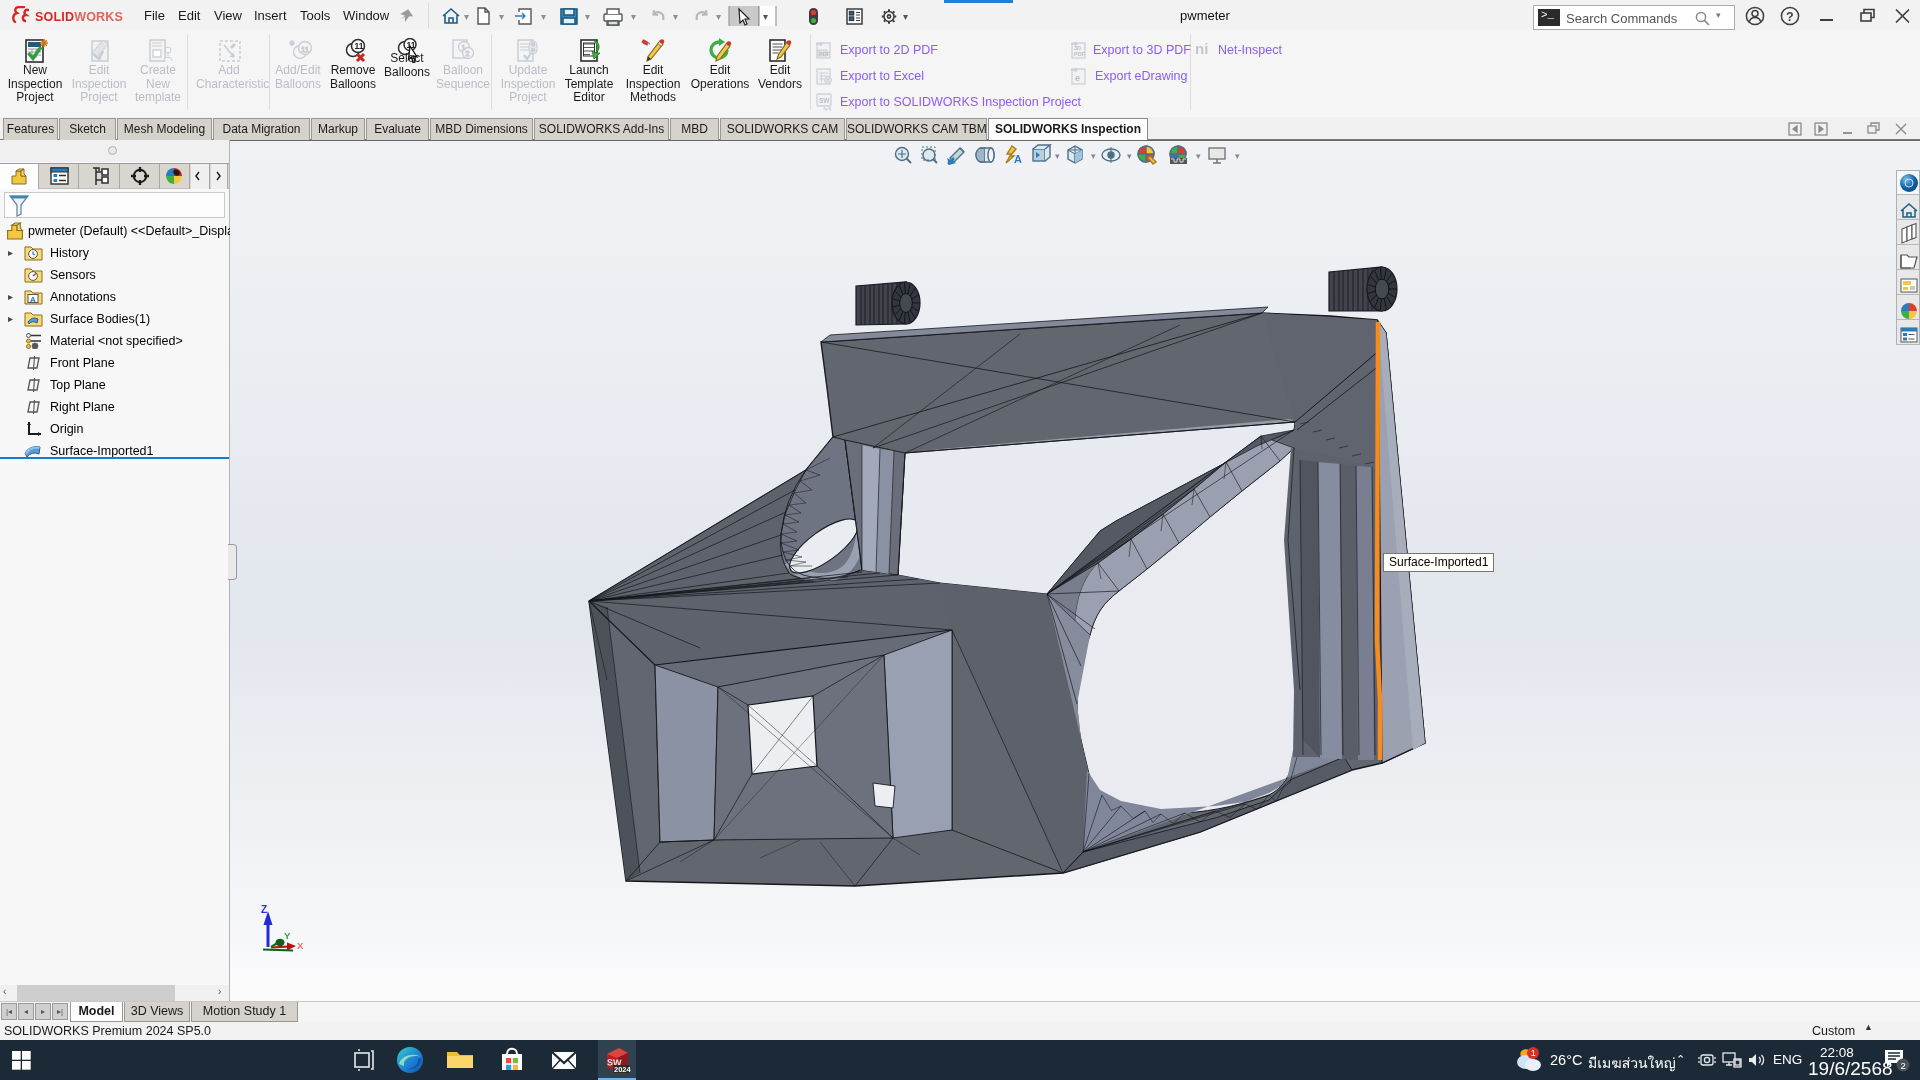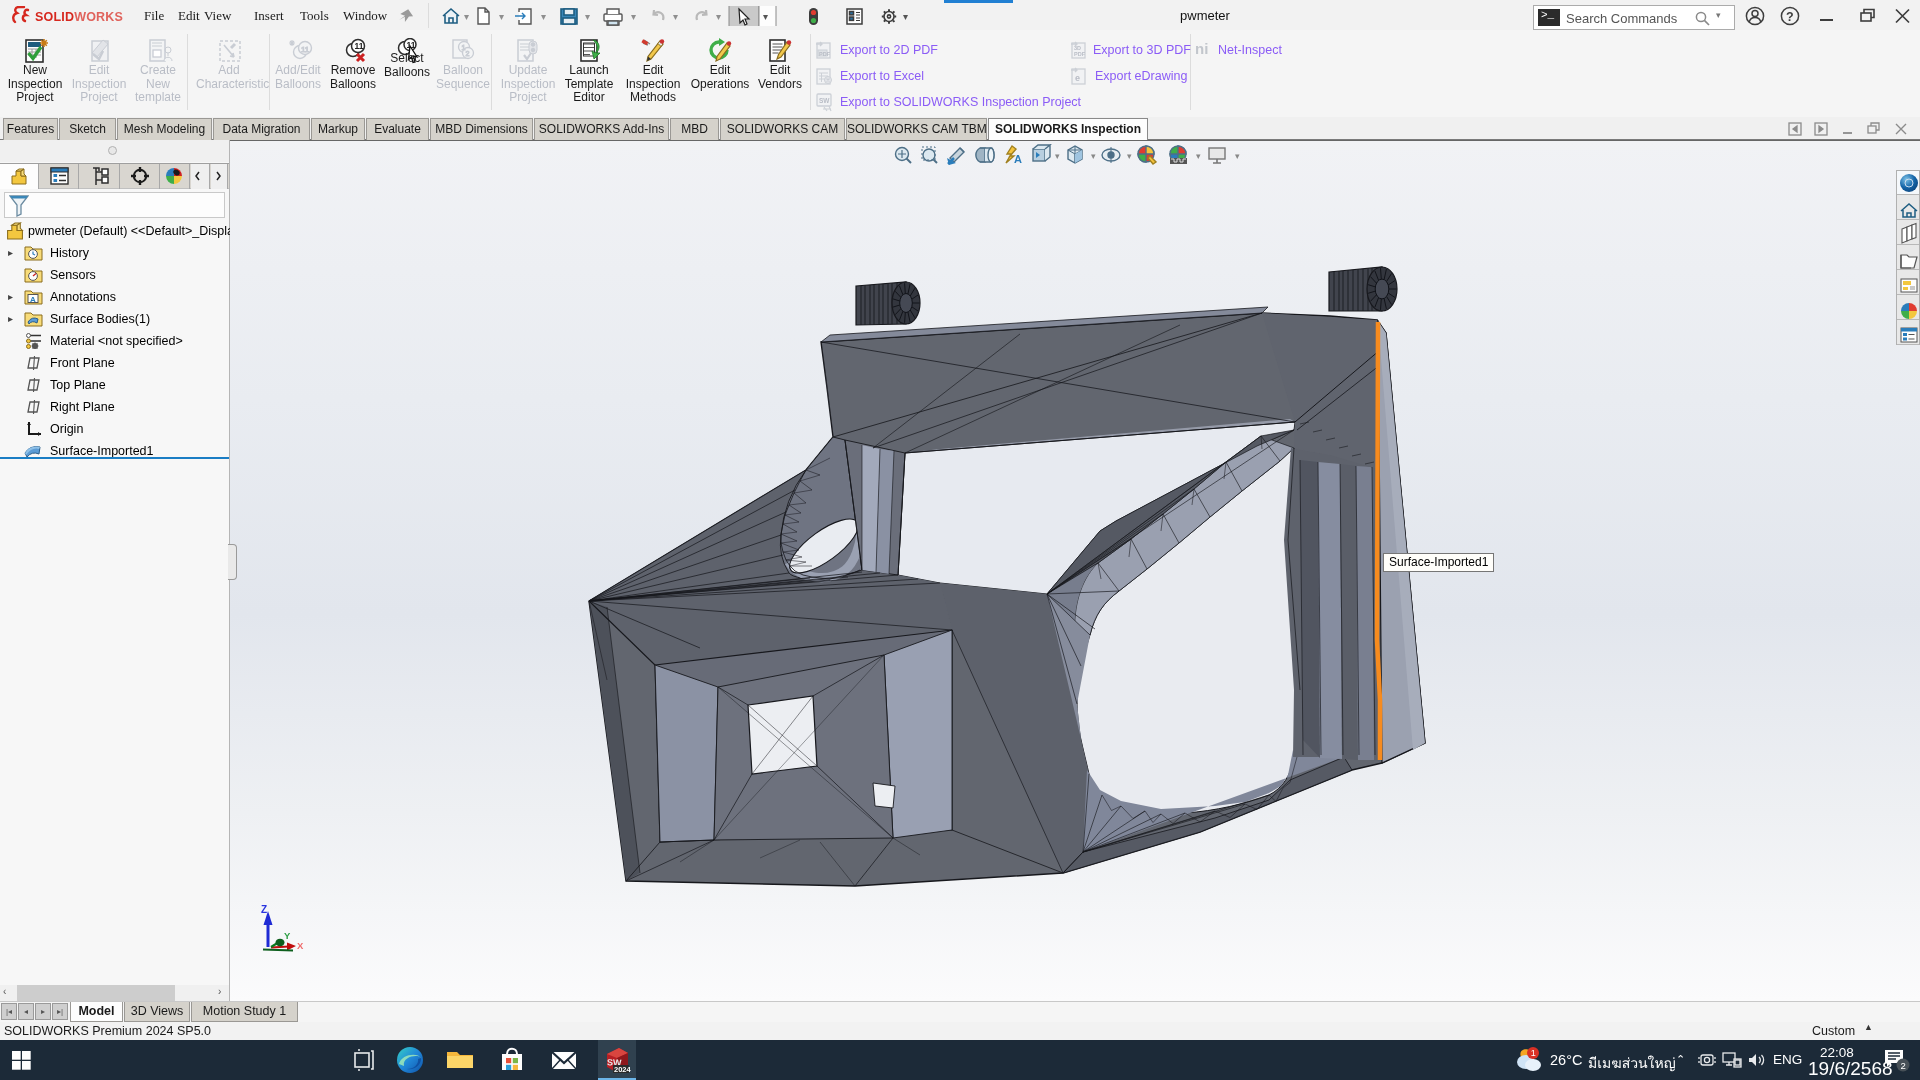--- a/index.html
+++ b/index.html
@@ -1,21 +1,21 @@
 <!DOCTYPE html>
 <html><head>
 <meta charset="utf-8">
 <style>
 *{margin:0;padding:0;box-sizing:border-box;}
 html,body{width:1920px;height:1080px;overflow:hidden;font-family:"Liberation Sans",sans-serif;}
 body{position:relative;background:#f5f5f5;}
 .abs{position:absolute;}
 
 #titlebar{left:0;top:0;width:1920px;height:30px;background:#f2f2f2;}
-.menu{position:absolute;top:8px;font-size:13px;color:#1a1a1a;font-family:Liberation Serif, serif;}
+.menu{position:absolute;top:8px;font-size:13px;color:#1a1a1a;}
 #title{left:1100px;top:8px;width:210px;text-align:center;font-size:13px;color:#111;}
 #searchbox{left:1533px;top:5px;width:202px;height:25px;background:#fff;border:1px solid #ababab;}
 #searchbox .ph{position:absolute;left:32px;top:5px;font-size:13px;color:#555;}
 #blueline{left:944px;top:0px;width:69px;height:3px;background:#2180d3;}
 
 #ribbon{left:0;top:30px;width:1920px;height:87px;background:#f5f5f5;}
 .rsep{position:absolute;top:4px;width:1px;height:76px;background:#dcdcdc;}
 .rbtn{position:absolute;text-align:center;font-size:12px;line-height:13.5px;color:#1a1a1a;}
 .rbtn.dis{color:#b9bdc6;}
 .rexp{position:absolute;font-size:12.5px;color:#8b5cf6;}
@@ -61,21 +61,21 @@
 <div class="abs" id="titlebar">
  <svg class="abs" style="left:12px;top:6px" width="125" height="20" viewBox="0 0 125 20">
   <g fill="none" stroke="#d6281e" stroke-width="2.4" stroke-linecap="round">
    <path d="M3,16 C0,13 1,8 5,7 C2,5 3,1 7,1 L12,1"></path>
    <path d="M13,15 C10,14 10,9 14,9 C11,7 13,3 16,4"></path>
   </g>
   <text x="23" y="14.5" font-size="12.5" font-weight="bold" fill="#d6281e" font-family="Liberation Sans,sans-serif" letter-spacing="0.2">SOLID<tspan fill="#e0635c">WORKS</tspan></text>
  </svg>
  <span class="menu" style="left:144px">File</span>
  <span class="menu" style="left:178px">Edit</span>
- <span class="menu" style="left:204px">View</span>
+ <span class="menu" style="left:214px">View</span>
  <span class="menu" style="left:254px">Insert</span>
  <span class="menu" style="left:300px">Tools</span>
  <span class="menu" style="left:343px">Window</span>
  <svg class="abs" style="left:398px;top:8px" width="16" height="16" viewBox="0 0 16 16">
       <path d="M9 1 L15 7 L11 8 L8 14 L7 9 L2 13 L7 8 L2 7 Z" fill="#9a9a9a" transform="rotate(10 8 8)"></path>
     </svg>
  <div class="abs" style="left:428px;top:3px;width:1px;height:25px;background:#dcdcdc"></div>
  <svg class="abs" style="left:441px;top:6px" width="470" height="20" viewBox="0 0 470 20">
   <g fill="none" stroke="#1f5e82" stroke-width="1.6">
    <path d="M2,10 L10,3 L18,10 M4,9 L4,17 L16,17 L16,9 M8,17 L8,12 L12,12 L12,17" fill="#eaf2f7"></path>

